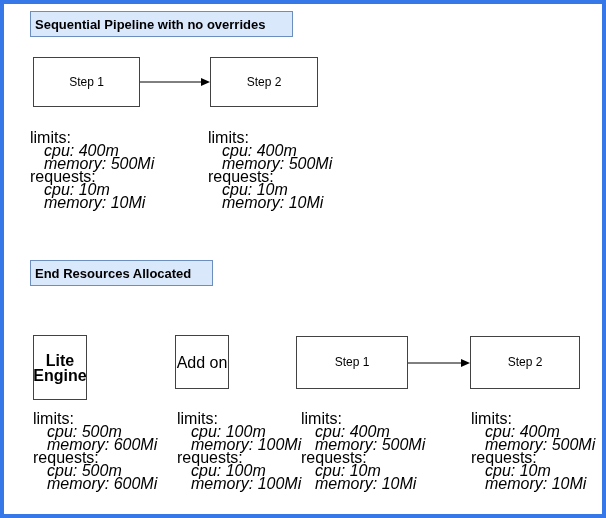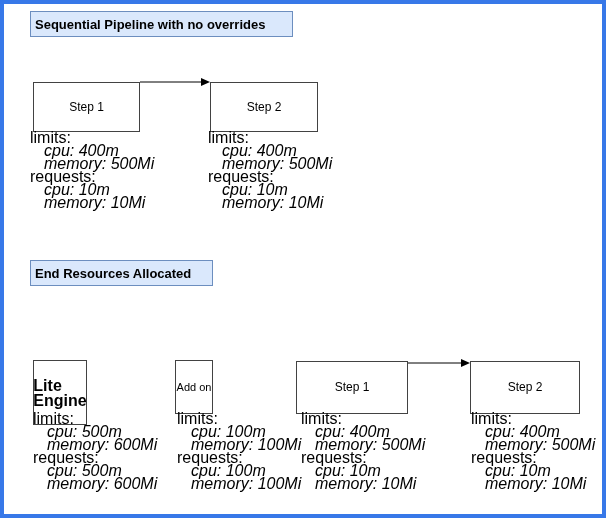--- a/index.html
+++ b/index.html
@@ -36,23 +36,23 @@
     font-size: 13px;
     white-space: nowrap;
   }
   .node {
     position: absolute;
     background: var(--node-fill);
     border: 1px solid var(--node-border);
     display: flex;
     align-items: center;
     justify-content: center;
+    text-align: center;
     font-size: 12px;
     line-height: 15px;
-    margin-top: 25px;
   }
   .arrow {
     position: absolute;
     overflow: visible;
   }
   .arrow line { stroke: var(--arrow); stroke-width: 1; }
   .arrow polygon { fill: var(--arrow); }
   .res {
     position: absolute;
     font-size: 16px;
@@ -102,21 +102,21 @@
   </div>
 
   <div class="title-box" style="left:26px; top:256px; width:183px; height:26px;">
     <span>End Resources Allocated</span>
   </div>
 
   <div class="node" style="left:29px; top:331px; width:54px; height:65px; font-size:16px;font-weight:bold;">
     <span>Lite Engine</span>
   </div>
 
-  <div class="node" style="left:171px; top:331px; width:38px; height:54px; font-size:11px;">
+  <div class="node" style="left:171px; top:331px; width:54px; height:54px; font-size:16px;">
     <span>Add on</span>
   </div>
 
   <div class="node" style="left:292px; top:332px; width:112px; height:53px;">
     <span>Step 1</span>
   </div>
 
   <svg class="arrow" style="left:404px; top:349px;" width="62" height="20">
     <line x1="0" y1="10" x2="53" y2="10"></line>
     <polygon points="53,6 62,10 53,14"></polygon>

